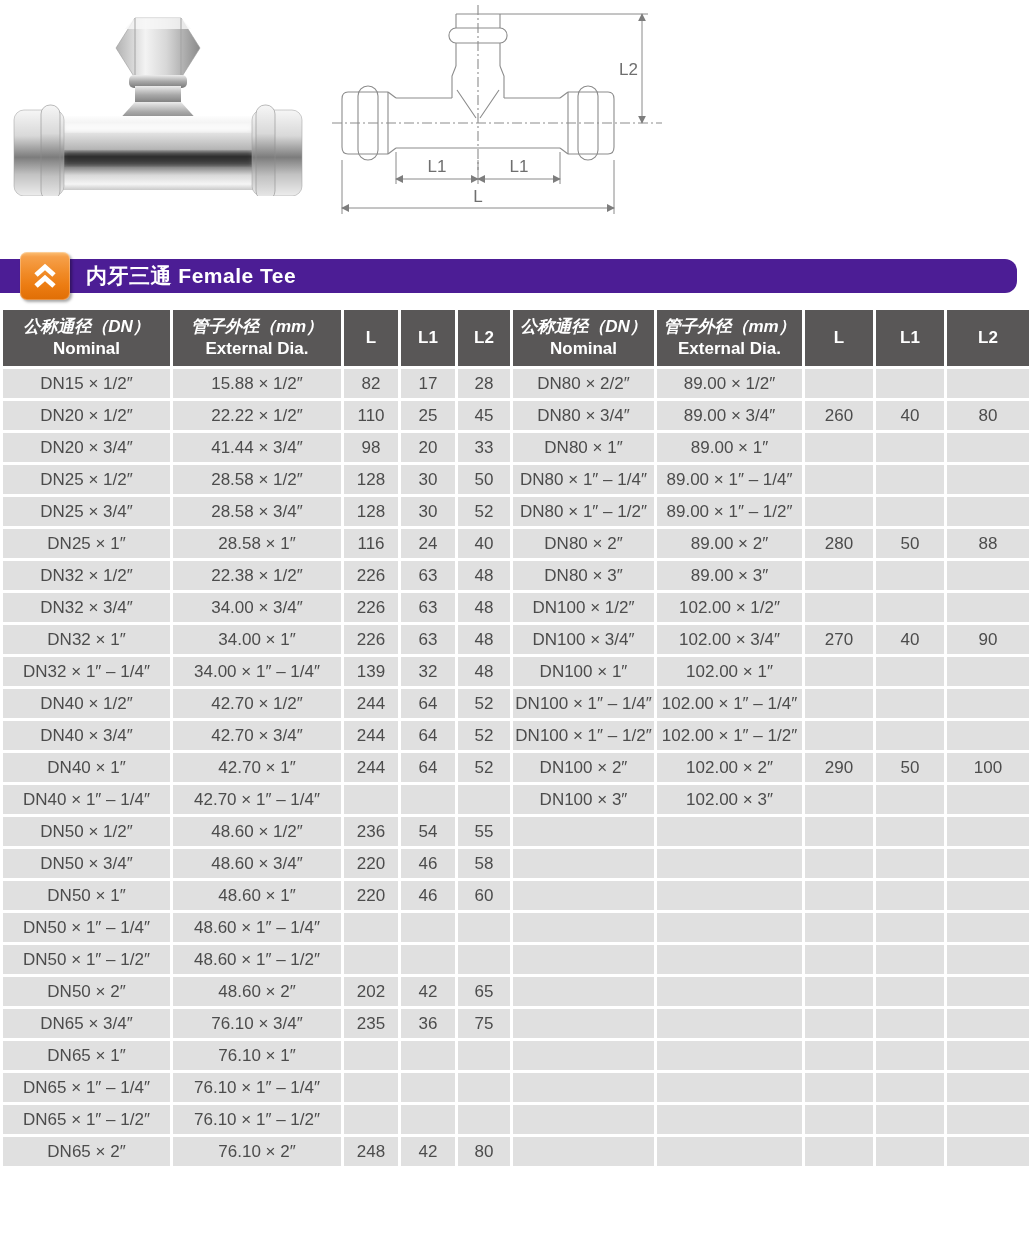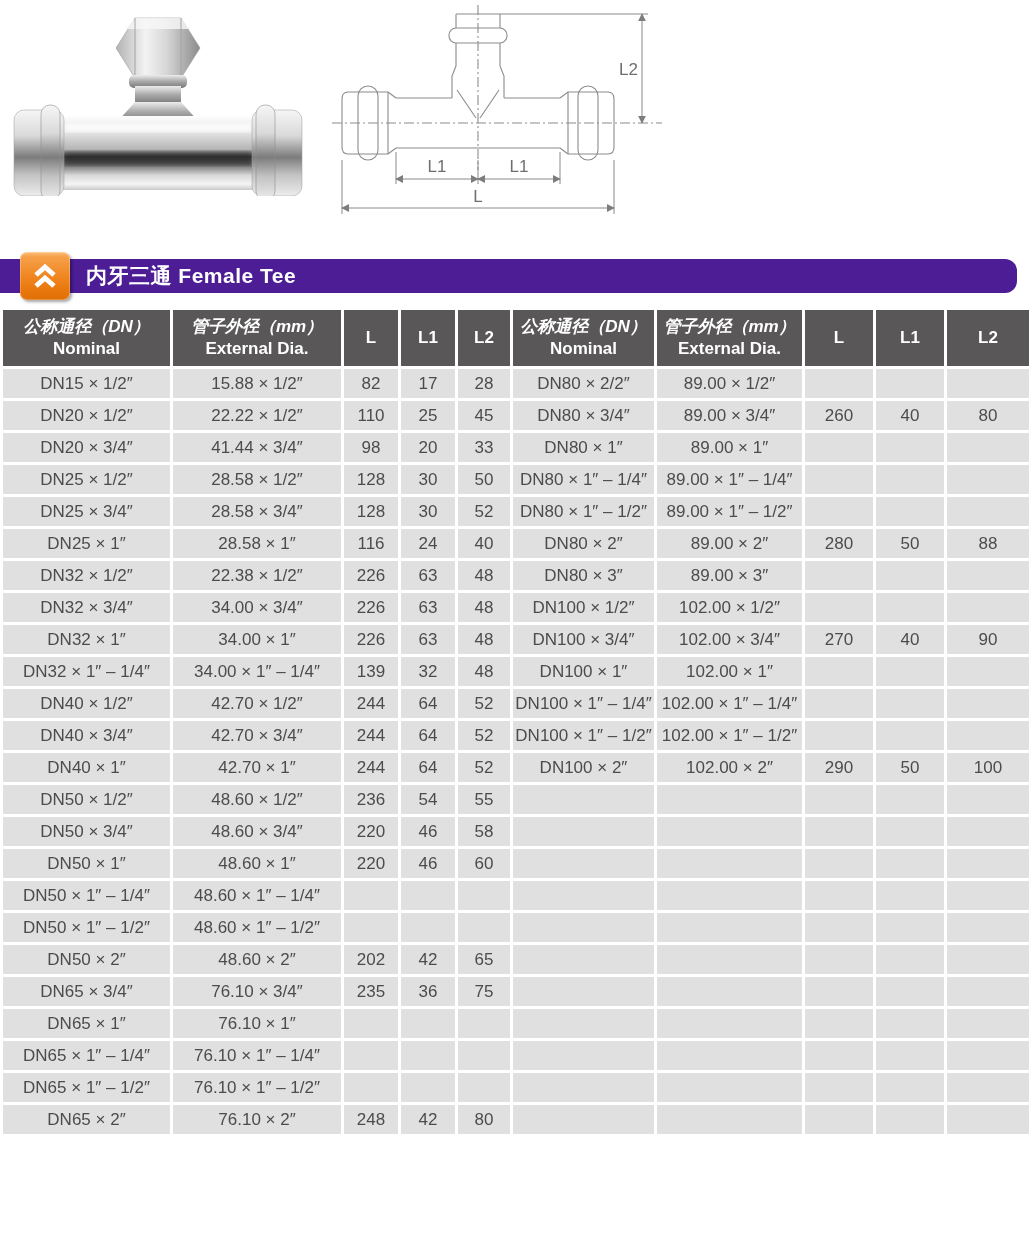--- a/index.html
+++ b/index.html
@@ -363,20 +363,32 @@
           <td>244</td>
           <td>64</td>
           <td>52</td>
           <td>DN100 × 2″</td>
           <td>102.00 × 2″</td>
           <td>290</td>
           <td>50</td>
           <td>100</td>
         </tr>
         <tr>
+          <td>DN40 × 1″ – 1/4″</td>
+          <td>42.70 × 1″ – 1/4″</td>
+          <td></td>
+          <td></td>
+          <td></td>
+          <td>DN100 × 3″</td>
+          <td>102.00 × 3″</td>
+          <td></td>
+          <td></td>
+          <td></td>
+        </tr>
+        <tr>
           <td>DN50 × 1/2″</td>
           <td>48.60 × 1/2″</td>
           <td>236</td>
           <td>54</td>
           <td>55</td>
           <td></td>
           <td></td>
           <td></td>
           <td></td>
           <td></td>

